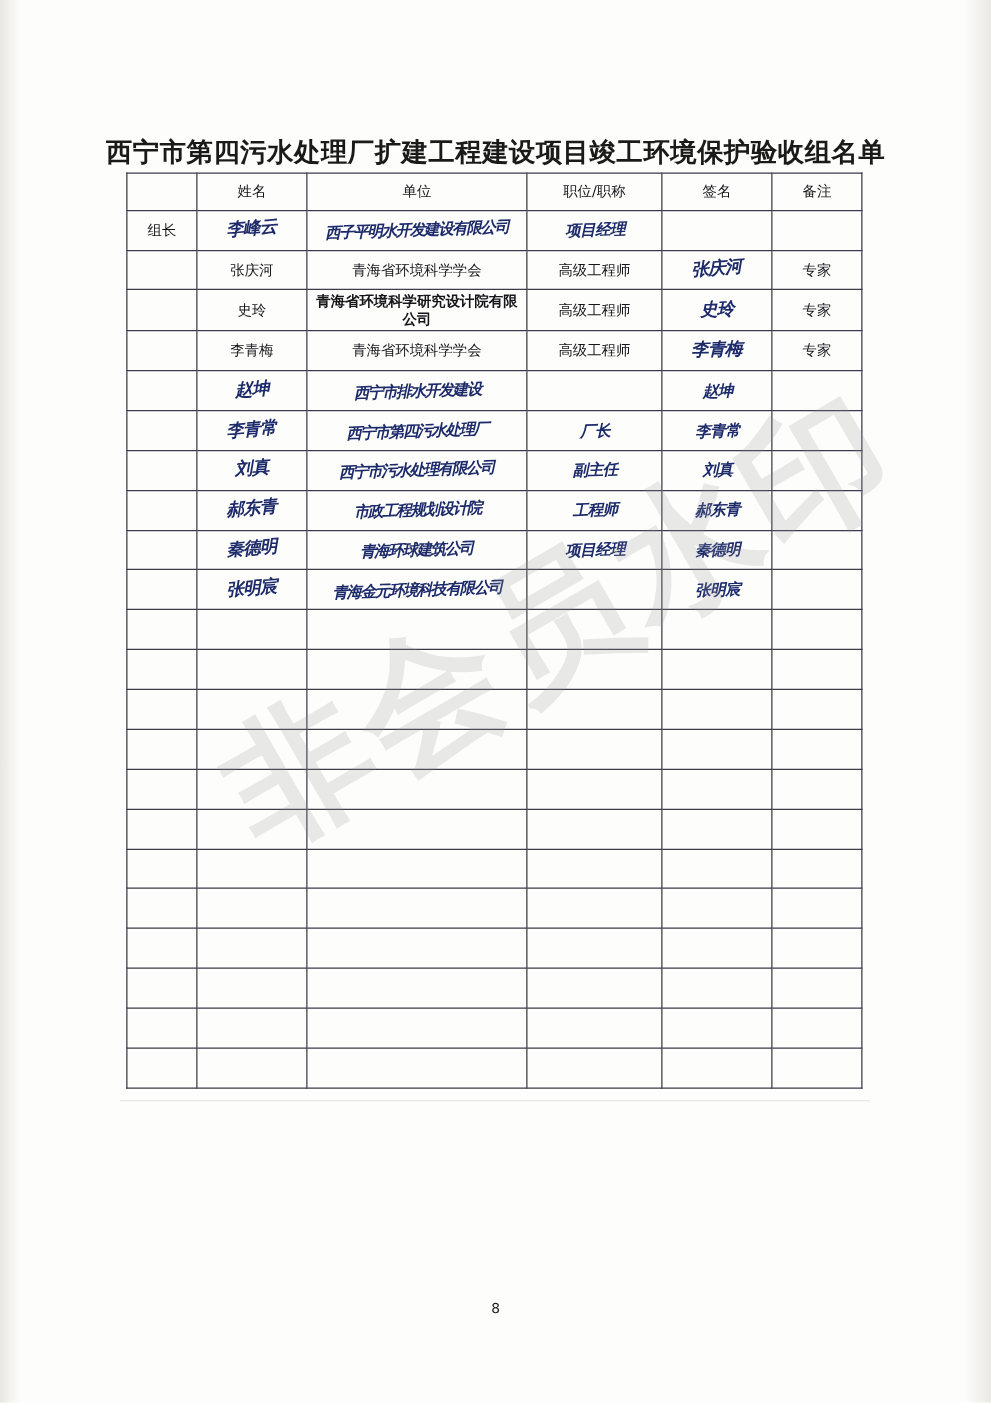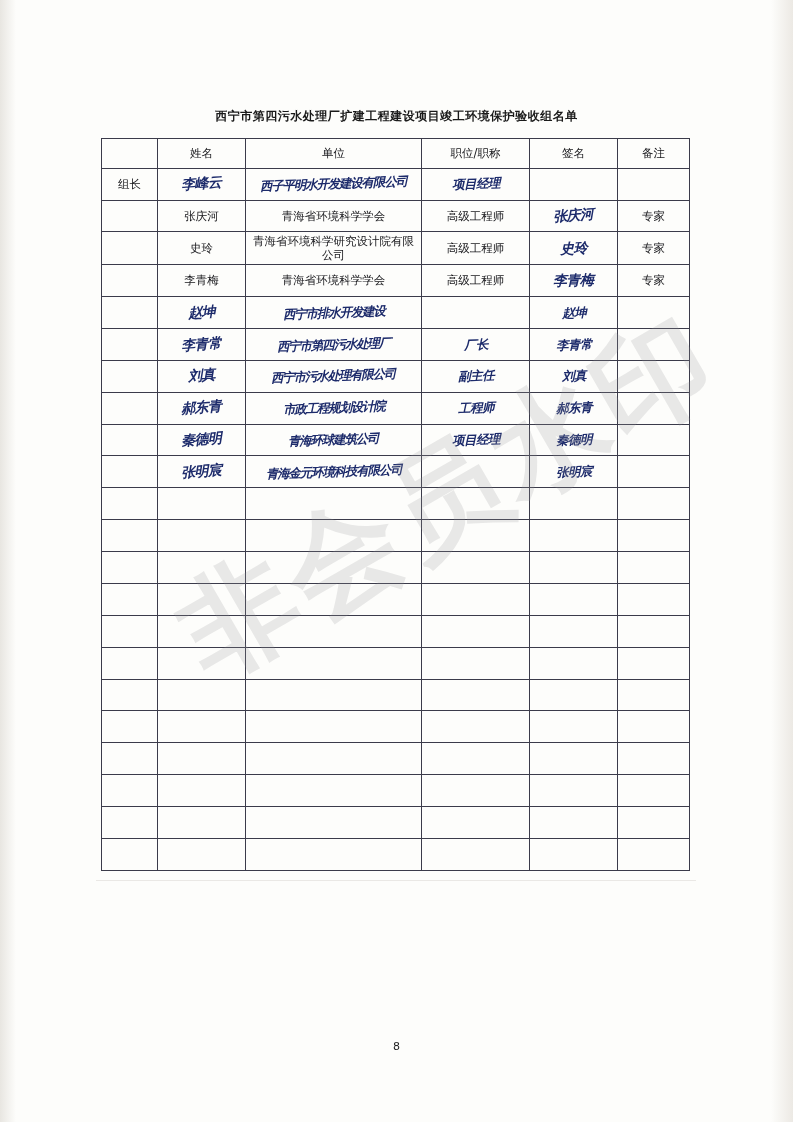--- a/index.html
+++ b/index.html
@@ -32,21 +32,21 @@
     background: linear-gradient(to left, #ece9e4, #fdfdfb);
   }
 
   
   .doc-title {
     position: absolute;
     left: 0;
     right: 0;
     top: 108px;
     text-align: center;
-    font-size: 12px;
+    font-size: 21px;
     font-weight: bold;
     letter-spacing: 0.5px;
     color: #1a1a1a;
     font-family: "DejaVu Sans", sans-serif;
   }
 
   
   .table-wrap {
     position: absolute;
     left: 101px;
@@ -75,21 +75,21 @@
   .col-unit   { width: 176px; }
   .col-pos    { width: 108px; }
   .col-sign   { width: 88px; }
   .col-note   { width: 72px; }
 
   .hdr td { font-size: 12px; height: 26px; }
   .row-typed td { height: 28px; }
   .row-hand  td { height: 28px; }
   .row-blank td { height: 28px; }
 
-  .unit-two-line { line-height: 1.15; font-size: 11px; }
+  .unit-two-line { line-height: 1.15; font-size: 11px; font-weight: bold; }
 
   
   .hand {
     font-family: "DejaVu Serif", serif;
     color: #1d2b6b;
     font-style: italic;
     font-weight: bold;
     font-size: 14px;
     letter-spacing: -0.5px;
     transform: rotate(-3deg);

